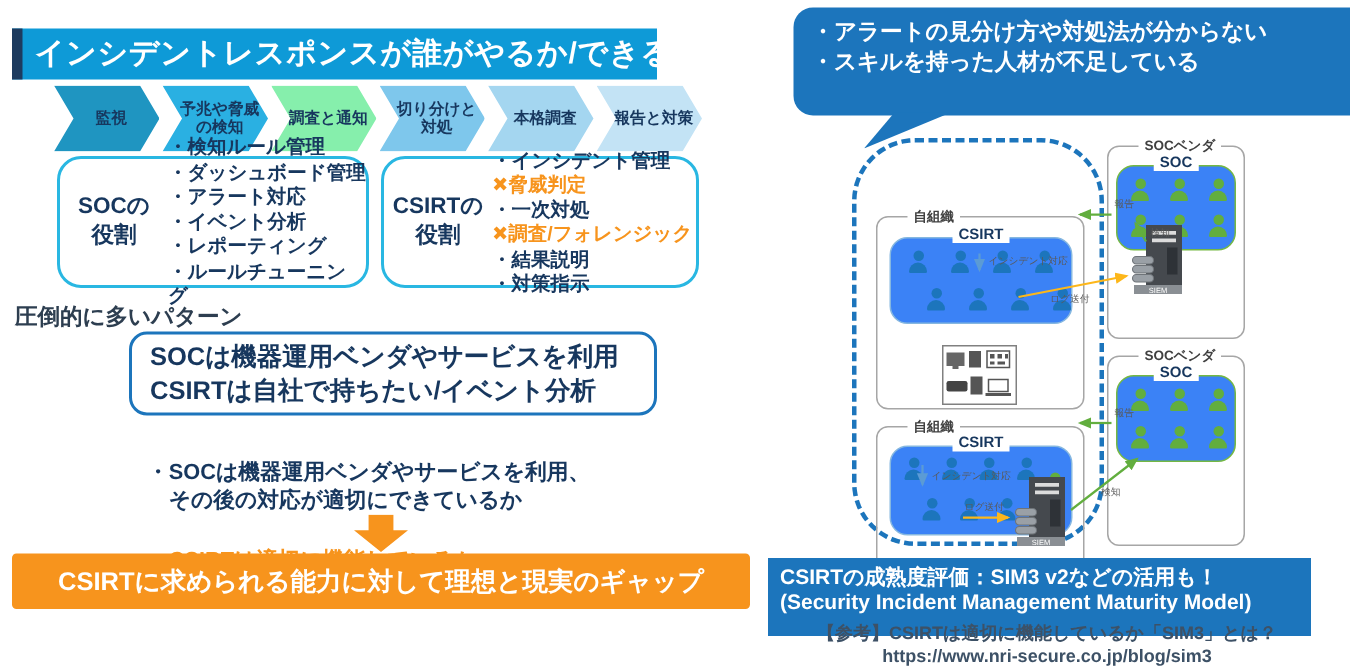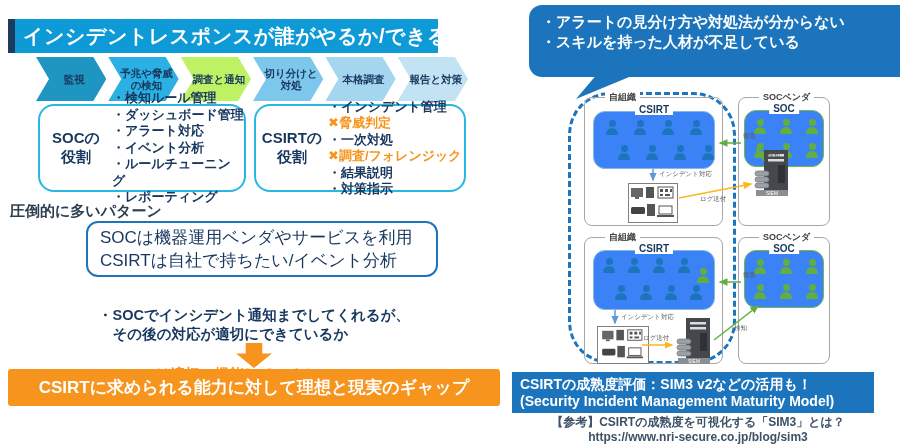--- a/index.html
+++ b/index.html
@@ -10,68 +10,68 @@
   
   .title-bar{position:absolute;left:8px;top:19px;width:430px;height:34px;background:#0e9ad7;}
   .title-accent{position:absolute;left:0;top:0;width:7px;height:34px;background:#1d3b5f;}
   .title-text{position:absolute;left:15px;top:0;line-height:34px;color:#fff;font-weight:bold;font-size:20px;letter-spacing:0.5px;white-space:nowrap;}
   
   .flow{position:absolute;left:36px;top:57px;width:432px;height:44px;display:flex;gap:2px;justify-content:center;}
   .chev{flex:1;display:flex;align-items:center;justify-content:center;text-align:center;
     font-size:10.5px;font-weight:bold;color:#17375e;white-space:pre-line;line-height:1.15;
     clip-path:polygon(0 0,calc(100% - 13px) 0,100% 50%,calc(100% - 13px) 100%,0 100%,13px 50%);
     padding-left:6px;}
-  .c1{background:#1f95c1}.c2{background:#2ab0e2}.c3{background:#bef264}
+  .c1{background:#1f95c1}.c2{background:#2ab0e2}.c3{background:#86efac}
   .c4{background:#7ec7ec}.c5{background:#a4d6f0}.c6{background:#c3e3f5}
   
   .role-box{position:absolute;top:104px;height:88px;border:2.5px solid #29b7e2;border-radius:16px;
     box-sizing:border-box;display:flex;align-items:center;background:#fff;}
   .role-box.soc{left:38px;width:208px;}
   .role-box.csirt{left:254px;width:212px;}
   .role-title{width:72px;text-align:center;font-weight:bold;font-size:15px;color:#17375e;white-space:pre-line;line-height:1.25;}
   .role-list{flex:1;font-size:13px;font-weight:bold;color:#17375e;line-height:1.27;}
   .role-list .gap{color:#f7941d;}
   
   .pattern-label{position:absolute;left:10px;top:202px;font-size:15px;font-weight:bold;color:#2d3e50;}
   .statement-box{position:absolute;left:86px;top:221px;width:352px;height:56px;border:2.5px solid #1c75bc;
-    border-radius:12px;box-sizing:border-box;padding:4px 0 0 12px;font-size:17px;font-weight:normal;color:#17375e;line-height:1.35;background:#fff;}
+    border-radius:12px;box-sizing:border-box;padding:4px 0 0 12px;font-size:17px;font-weight:bold;color:#17375e;line-height:1.35;background:#fff;}
   .observations{position:absolute;left:98px;top:286px;font-size:14.5px;font-weight:bold;color:#17375e;line-height:1.35;white-space:pre-line;}
   .observations .ob2{color:#f7941d;margin-top:1px;}
   .down-arrow{position:absolute;left:236px;top:343px;width:36px;height:25px;background:#f7941d;
     clip-path:polygon(27% 0,73% 0,73% 42%,100% 42%,50% 100%,0 42%,27% 42%);}
   .gap-banner{position:absolute;left:8px;top:369px;width:492px;height:37px;background:#f7941d;border-radius:3px;
     color:#fff;font-weight:bold;font-size:17px;text-align:center;line-height:37px;white-space:nowrap;}
   
   .bubble{position:absolute;left:529px;top:5px;width:420px;height:72px;background:#1c75bc;border-radius:13px;
     box-sizing:border-box;padding:7px 0 0 12px;color:#fff;font-weight:bold;font-size:15px;line-height:1.32;}
   .bubble-tail{position:absolute;left:576px;top:75px;width:58px;height:24px;background:#1c75bc;
     clip-path:polygon(0 100%,35% 0,100% 0);}
   
   .dashed-highlight{position:absolute;left:568px;top:92px;width:168px;height:272px;border:3px dashed #1c75bc;border-radius:42px;box-sizing:border-box;}
   .org-box,.vendor-box{position:absolute;border:1.5px solid #a6a6a6;border-radius:8px;box-sizing:border-box;background:transparent;}
-  .org-box{left:584px;width:139px;}
+  .org-box{left:584px;width:139px;margin-top:47px;}
   .vendor-box{left:738px;width:92px;}
   .g1{top:97px;height:129px;} .g2{top:237px;height:127px;}
   .box-legend{position:absolute;top:-7px;left:20px;background:#fff;padding:0 4px;font-size:9px;font-weight:bold;color:#404040;white-space:nowrap;}
   .team-box{position:absolute;border-radius:12px;box-sizing:border-box;background:#3b82f6;}
   .team-box.csirt-t{border:1.5px solid #85b7e0;}
   .team-box.soc-t{border:1.5px solid #74b843;}
   .team-legend{position:absolute;top:-8px;left:50%;transform:translateX(-50%);background:#fff;padding:0 4px;
     font-size:10px;font-weight:bold;color:#17375e;white-space:nowrap;}
   .prow{position:absolute;display:flex;}
   .person{position:relative;display:inline-block;width:12px;height:15px;color:#1c75bc;}
   .person::before{content:"";position:absolute;left:2.5px;top:0;width:7px;height:7px;border-radius:50%;background:currentColor;}
   .person::after{content:"";position:absolute;left:0;bottom:0;width:12px;height:7px;border-radius:6px 6px 1px 1px;background:currentColor;}
   .person.green{color:#62ae3e;}
   .devices-box{position:absolute;border:1px solid #808080;background:#fff;box-sizing:border-box;}
   .siem{position:absolute;}
   .arrow-overlay{position:absolute;left:560px;top:85px;width:340px;height:285px;pointer-events:none;}
   .arrow-overlay text{font-family:"Liberation Sans","DejaVu Sans",sans-serif;font-size:6.5px;fill:#595959;}
   
-  .maturity-banner{position:absolute;left:512px;top:372px;width:362px;height:41px;background:#1c75bc;box-sizing:border-box;
+  .maturity-banner{position:absolute;left:512px;top:372px;width:362px;height:52px;background:#1c75bc;box-sizing:border-box;
     padding:4px 0 17px 8px;color:#fff;font-weight:bold;font-size:14px;line-height:1.22;white-space:nowrap;}
   .reference{position:absolute;left:512px;top:415px;width:372px;text-align:center;font-size:12px;font-weight:bold;color:#3d5166;line-height:1.22;}
 </style>
 </head>
 <body>
 
 <div id="slide">
 
   <div class="title-bar">
     <div class="title-accent"></div>
@@ -90,22 +90,22 @@
   </div>
 
   <div class="role-box soc">
     <div class="role-title">SOCの
 役割</div>
     <div class="role-list">
       <div>・検知ルール管理</div>
       <div>・ダッシュボード管理</div>
       <div>・アラート対応</div>
       <div>・イベント分析</div>
+      <div>・レポーティング</div>
       <div>・ルールチューニング</div>
-      <div>・レポーティング</div>
     </div>
   </div>
 
   <div class="role-box csirt">
     <div class="role-title">CSIRTの
 役割</div>
     <div class="role-list">
       <div>・インシデント管理</div>
       <div class="gap">✖脅威判定</div>
       <div>・一次対処</div>
@@ -114,21 +114,21 @@
       <div>・対策指示</div>
     </div>
   </div>
 
   <div class="pattern-label">圧倒的に多いパターン</div>
   <div class="statement-box">
     <div>SOCは機器運用ベンダやサービスを利用</div>
     <div>CSIRTは自社で持ちたい/イベント分析</div>
   </div>
   <div class="observations">
-    <div class="ob1">・SOCでインシデント通知までしてくれるが、
+    <div class="ob1">・SOCは機器運用ベンダやサービスを利用、
 　その後の対応が適切にできているか</div>
     <div class="ob2">・CSIRTは適切に機能しているか</div>
   </div>
 
   <div class="down-arrow"></div>
   <div class="gap-banner">CSIRTに求められる能力に対して理想と現実のギャップ</div>
 
   <div class="bubble">
     <div>・アラートの見分け方や対処法が分からない</div>
     <div>・スキルを持った人材が不足している</div>
@@ -302,17 +302,17 @@
     <text x="83" y="255">ログ送付</text>
     <line x1="154" y1="255" x2="198" y2="221" stroke="#62ae3e" stroke-width="1.5" marker-end="url(#mg)"></line>
     <text x="174" y="245">検知</text>
   </svg>
 
   <div class="maturity-banner">
     <div>CSIRTの成熟度評価：SIM3 v2などの活用も！</div>
     <div>(Security Incident Management Maturity Model)</div>
   </div>
   <div class="reference">
-    <div>【参考】CSIRTの成熟度を可視化する「SIM3」とは？</div>
+    <div>【参考】CSIRTは適切に機能しているか「SIM3」とは？</div>
     <div>https://www.nri-secure.co.jp/blog/sim3</div>
   </div>
 
 </div>
 
 </body></html>

